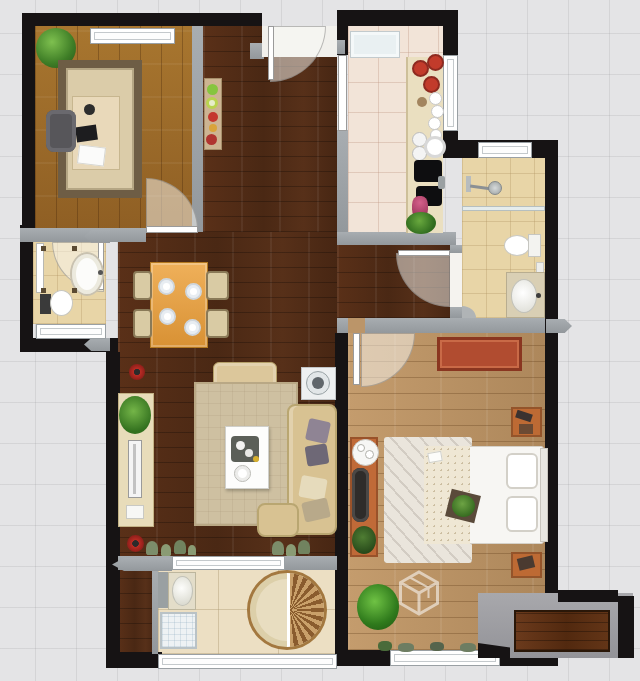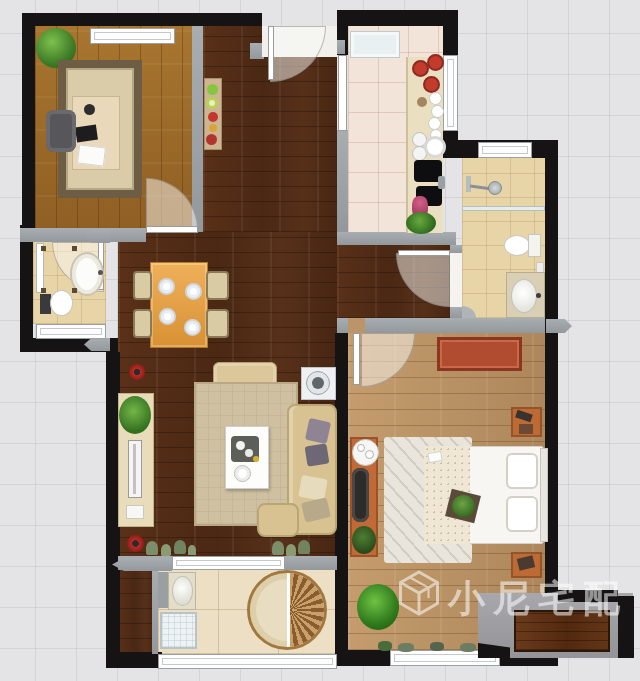--- a/index.html
+++ b/index.html
@@ -257,15 +257,14 @@
   <div style="left:160px;top:612px;width:37px;height:37px;background:#eef2f4;border:2px solid #b9c2c6;background-image:repeating-linear-gradient(0deg,rgba(140,170,190,.25) 0 1px,transparent 1px 6px),repeating-linear-gradient(90deg,rgba(140,170,190,.25) 0 1px,transparent 1px 6px);"></div>
   <div style="left:247px;top:570px;width:80px;height:80px;border-radius:50%;background:#e8ddc0;border:3px solid #a3783f;box-shadow:inset 0 0 0 6px #dccfa9;"></div>
   <div style="left:287px;top:573px;width:37px;height:74px;border-radius:0 74px 74px 0;background:repeating-conic-gradient(from -90deg at 0% 50%,#8a5c2e 0 8deg,#c9a06a 8deg 16deg);border-left:3px solid #fff;"></div>
 
   <svg style="left:396px;top:570px;width:46px;height:46px;opacity:.55;" viewBox="0 0 46 46">
     <polygon points="23,2 41.5,12.5 41.5,33.5 23,44 4.5,33.5 4.5,12.5" fill="none" stroke="#ffffff" stroke-width="3"></polygon>
     <polyline points="4.5,12.5 23,23 41.5,12.5" fill="none" stroke="#ffffff" stroke-width="3"></polyline>
     <line x1="23" y1="23" x2="23" y2="44" stroke="#ffffff" stroke-width="3"></line>
     <polyline points="14,7.5 32.5,17.5 32.5,28" fill="none" stroke="#ffffff" stroke-width="2"></polyline>
   </svg>
-  <div class="watermark-text" style="left:448px;top:574px;">小尼宅配</div>
 
 </div>
 
 </body></html>

